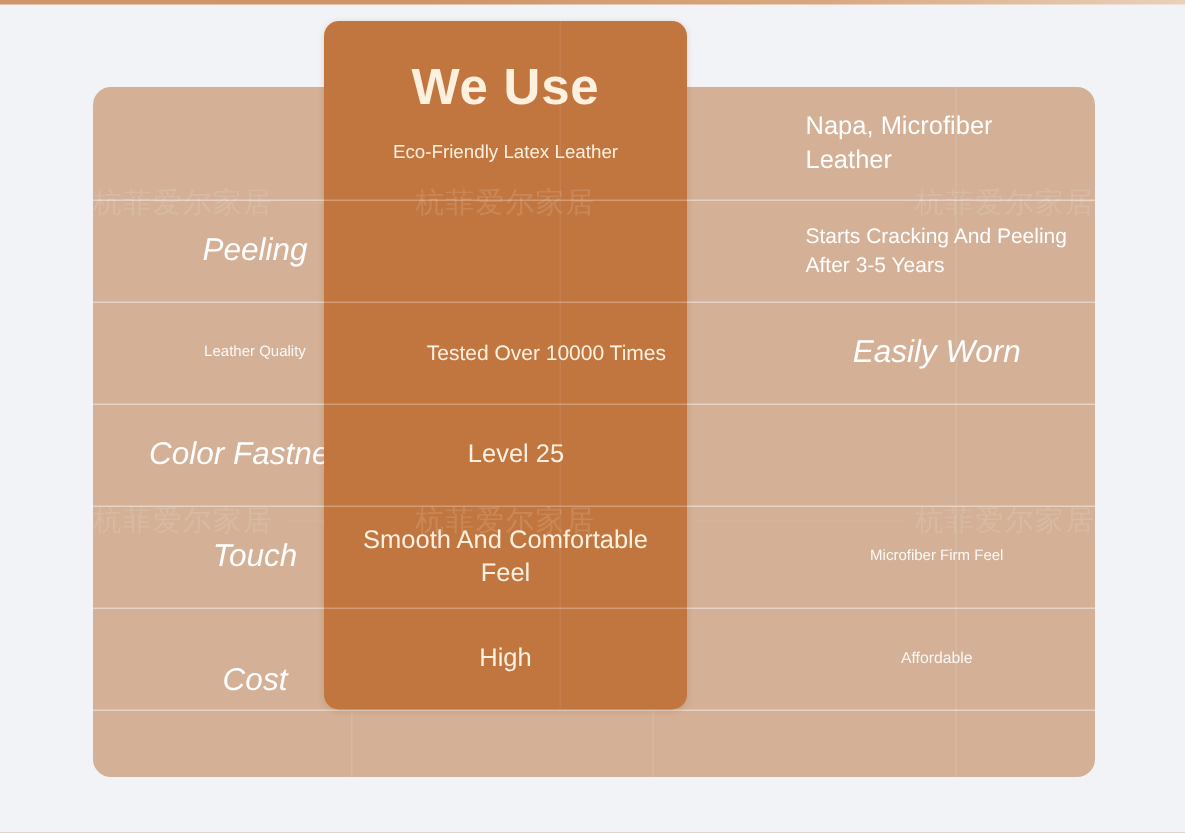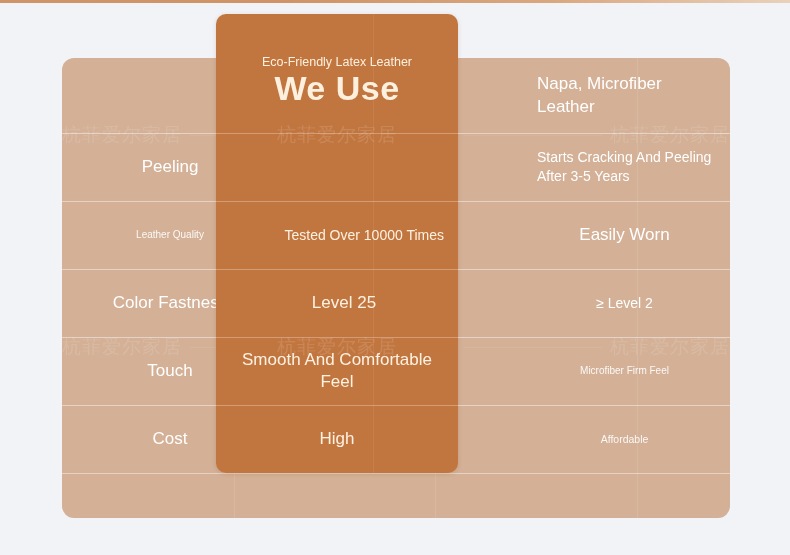--- a/index.html
+++ b/index.html
@@ -104,21 +104,21 @@
     width: 100%;
     display: flex;
     align-items: center;
     padding: 0 18px;
     color: #ffffff;
   }
   .cell.center { justify-content: center; text-align: center; }
   .cell.leftal  { justify-content: flex-start; text-align: left; align-items: center; }
 
   
-  .t-xl  { font-size: 17px; font-weight: 400; line-height: 1.25; }
+  .t-xl  { font-size: 21px; font-weight: 400; line-height: 1.25; font-style: italic; }
   .t-lg  { font-size: 17px; font-weight: 400; line-height: 1.3; }
   .t-md  { font-size: 14px; font-weight: 400; line-height: 1.35; }
   .t-sm  { font-size: 10px; font-weight: 400; line-height: 1.4; color: rgba(255,255,255,.92); }
   .t-xs  { font-size: 10.5px; font-weight: 400; line-height: 1.4; color: rgba(255,255,255,.9); }
 
   
   #center-card {
     position: absolute;
     left: 216px;
     top: 14px;
@@ -207,37 +207,34 @@
       </div>
     <div class="cell center" style="top:143px; height:68px;">
         <span class="t-sm">Leather Quality</span>
       </div>
     <div class="cell center" style="top:211px; height:68px;">
         <span class="t-xl">Color Fastness</span>
       </div>
     <div class="cell center" style="top:279px; height:68px;">
         <span class="t-xl">Touch</span>
       </div>
-    <div class="cell center" style="top:347px; height:68px;text-align:right;">
+    <div class="cell center" style="top:362px; height:68px;text-align:right;">
         <span class="t-xl">Cost</span>
       </div>
   </div>
 
   <div id="right-col">
     <div class="cell leftal" style="top:0px;   height:75px;">
         <span class="t-lg">Napa, Microfiber Leather</span>
       </div>
     <div class="cell leftal" style="top:75px;  height:68px;">
         <span class="t-md">Starts Cracking And Peeling After 3-5 Years</span>
       </div>
     <div class="cell center" style="top:143px; height:68px;">
         <span class="t-xl">Easily Worn</span>
-      </div>
-    <div class="cell center" style="top:211px; height:68px;">
-        <span class="t-md">≥ Level 2</span>
       </div>
     <div class="cell center" style="top:279px; height:68px;">
         <span class="t-sm">Microfiber Firm Feel</span>
       </div>
     <div class="cell center" style="top:347px; height:68px;">
         <span class="t-xs">Affordable</span>
       </div>
   </div>
 </div>
 
@@ -252,22 +249,22 @@
   <div class="cc-hline" style="top:391px;"></div>
 
   <div class="wm-band" style="top:106px;">
     <span class="wm-text">杭菲爱尔家居</span>
   </div>
   <div class="wm-band" style="top:318px;">
     <span class="wm-text">杭菲爱尔家居</span>
   </div>
 
   <div class="cc-cell" style="top:0px; height:119px;">
+    <div id="cc-title">We Use</div>
     <div id="cc-subtitle">Eco-Friendly Latex Leather</div>
-    <div id="cc-title">We Use</div>
   </div>
 
   <div class="cc-cell" style="top:187px; height:68px;align-items:flex-end;">
       <span class="t-md">Tested Over 10000 Times</span>
     </div>
   <div class="cc-cell" style="top:255px; height:68px;padding-left:28px;">
       <span class="t-lg">Level 25</span>
     </div>
   <div class="cc-cell" style="top:323px; height:68px;">
       <span class="t-lg">Smooth And Comfortable Feel</span>

